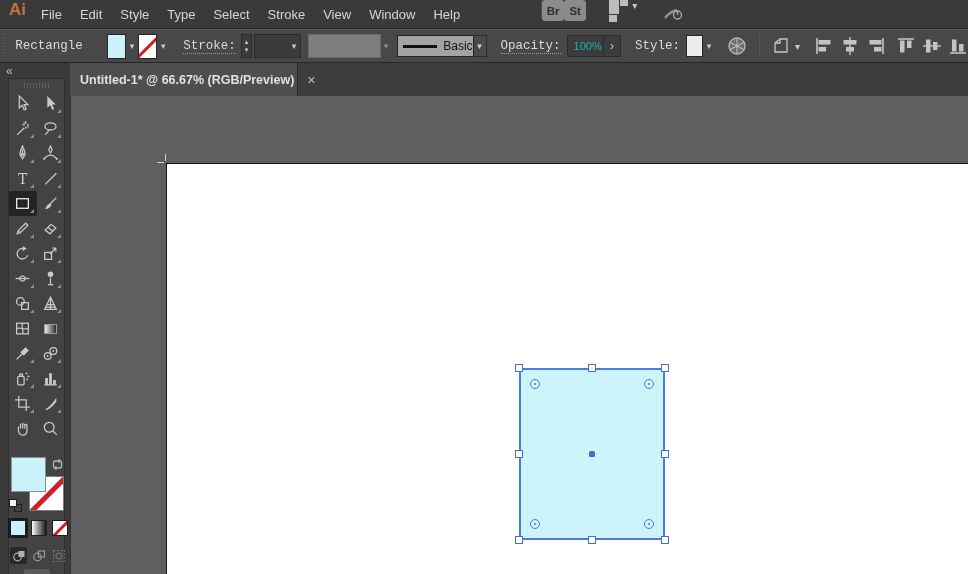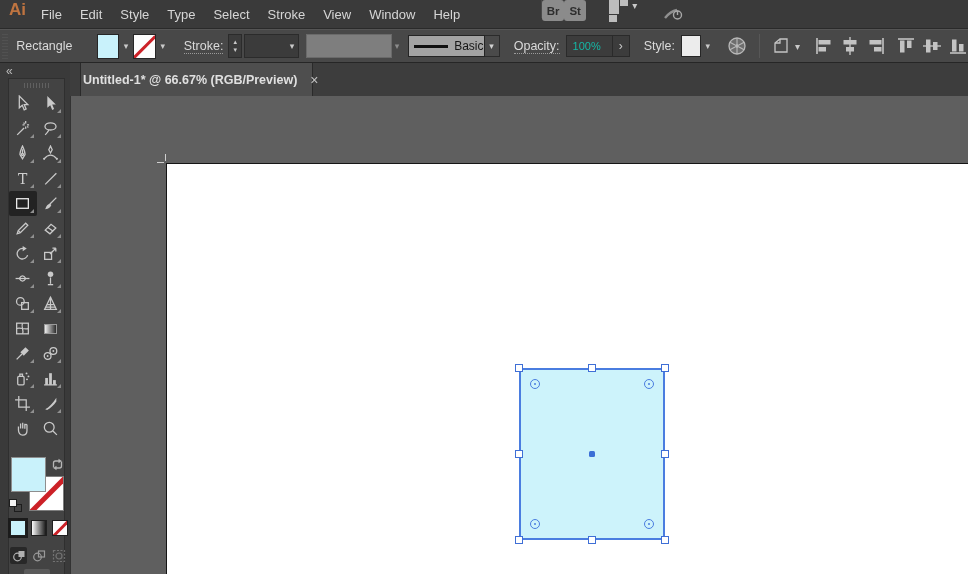--- a/index.html
+++ b/index.html
@@ -20,21 +20,21 @@
   .ws-icon{display:flex;flex-wrap:wrap;width:19px;height:14px;margin-left:23px;gap:1px;}
   .ws-icon i{background:#bdbdbd;display:block;}
   .ws-icon .a{width:10px;height:14px;} .ws-icon .b{width:8px;height:6px;} .ws-icon .c{width:8px;height:7px;}
   .chev{color:#c9c9c9;font-size:10px;margin-left:4px;}
   .gpu-icon{margin-left:26px;}
   
   .control-bar{position:absolute;top:29px;left:0;right:0;height:34px;background:#484848;
     border-top:1px solid #555;border-bottom:1px solid #262626;display:flex;align-items:center;}
   .cb-grip{width:7px;height:26px;margin-left:2px;
     background:repeating-linear-gradient(0deg,#555 0 1px,transparent 1px 3px);opacity:.7;}
-  .cb-label{color:#dadada;font-size:12.5px;}
+  .cb-label{color:#dadada;font-size:12.5px;font-family:Liberation Mono, monospace;}
   .ctx-label{margin:0 24px 0 8px;}
   .dotted{border-bottom:1px dotted #9a9a9a;cursor:pointer;}
   .swatch{width:25px;height:25px;border:1px solid #262626;}
   .fill-swatch{background:#c9f2fb;}
   .none-diag{background:#fdfdfd;position:relative;overflow:hidden;}
   .none-diag::after{content:'';position:absolute;left:-6px;right:-6px;top:50%;height:3px;
     background:#cc2127;transform:rotate(-45deg);}
   .sw-chev{width:16px;text-align:center;color:#c9c9c9;font-size:9px;cursor:pointer;}
   .stepper{width:15px;height:24px;background:#3b3b3b;border:1px solid #2b2b2b;display:flex;
     flex-direction:column;align-items:center;justify-content:center;color:#c9c9c9;font-size:7px;line-height:8px;margin-left:5px;}
@@ -54,23 +54,23 @@
   .opacity-val{color:#14b8a6;font-size:11px;padding-left:6px;flex:1;}
   .opacity-more{width:17px;height:100%;border-left:1px solid #2a2a2a;color:#c9c9c9;font-size:12px;
     display:flex;align-items:center;justify-content:center;}
   .style-swatch{width:22px;height:22px;background:#ececec;border:1px solid #262626;margin-left:6px;} .ml14{margin-left:14px;} .ml12{margin-left:12px;}
   .cb-divider{width:1px;height:24px;background:#2d2d2d;border-right:1px solid #575757;margin:0 11px 0 12px;}
   .icon-btn{display:flex;align-items:center;justify-content:center;}
   .align-group{display:flex;gap:6px;margin-left:14px;}
   .align-group.v{margin-left:10px;}
   
   .tab-bar{position:absolute;top:63px;left:0;right:0;height:33px;background:#3d3d3d;}
-  .doc-tab{position:absolute;left:80px;top:0;height:33px;width:233px;background:#4e4e4e;
+  .doc-tab{position:absolute;left:65px;top:0;height:33px;width:233px;background:#4e4e4e;
     border-left:1px solid #2a2a2a;border-right:1px solid #2a2a2a;display:flex;align-items:center;
-    padding:0 2px;text-align:right;}
+    padding:0 14px;text-align:right;}
   .doc-tab .title{color:#e0e0e0;font-size:12.5px;font-weight:bold;white-space:nowrap;}
   .tab-close{color:#c2c2c2;font-size:14px;margin-left:13px;cursor:pointer;}
   
   .rail{position:absolute;left:0;top:63px;bottom:0;width:70px;background:#3a3a3a;}
   .collapse{position:absolute;top:1px;left:6px;color:#bdbdbd;font-size:12px;cursor:pointer;}
   .panel{position:absolute;left:8px;top:15px;width:57px;height:calc(100% - 15px);
     background:#434343;border:1px solid #2f2f2f;border-bottom:none;}
   .grip{width:26px;height:5px;margin:4px auto 3px;
     background:repeating-linear-gradient(90deg,#606060 0 1px,transparent 1px 3px);}
   .tools{display:grid;grid-template-columns:1fr 1fr;}

